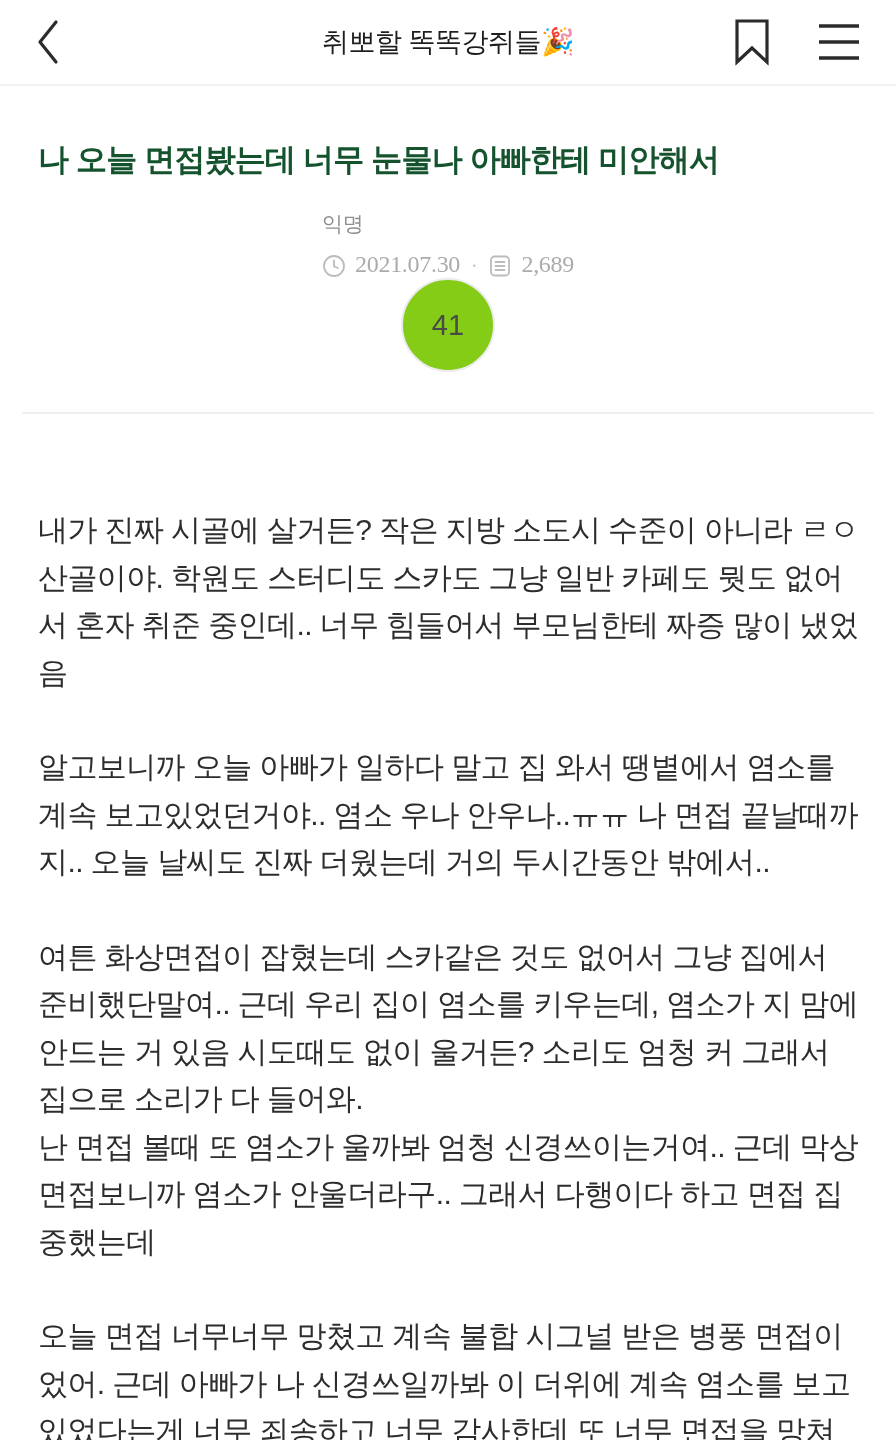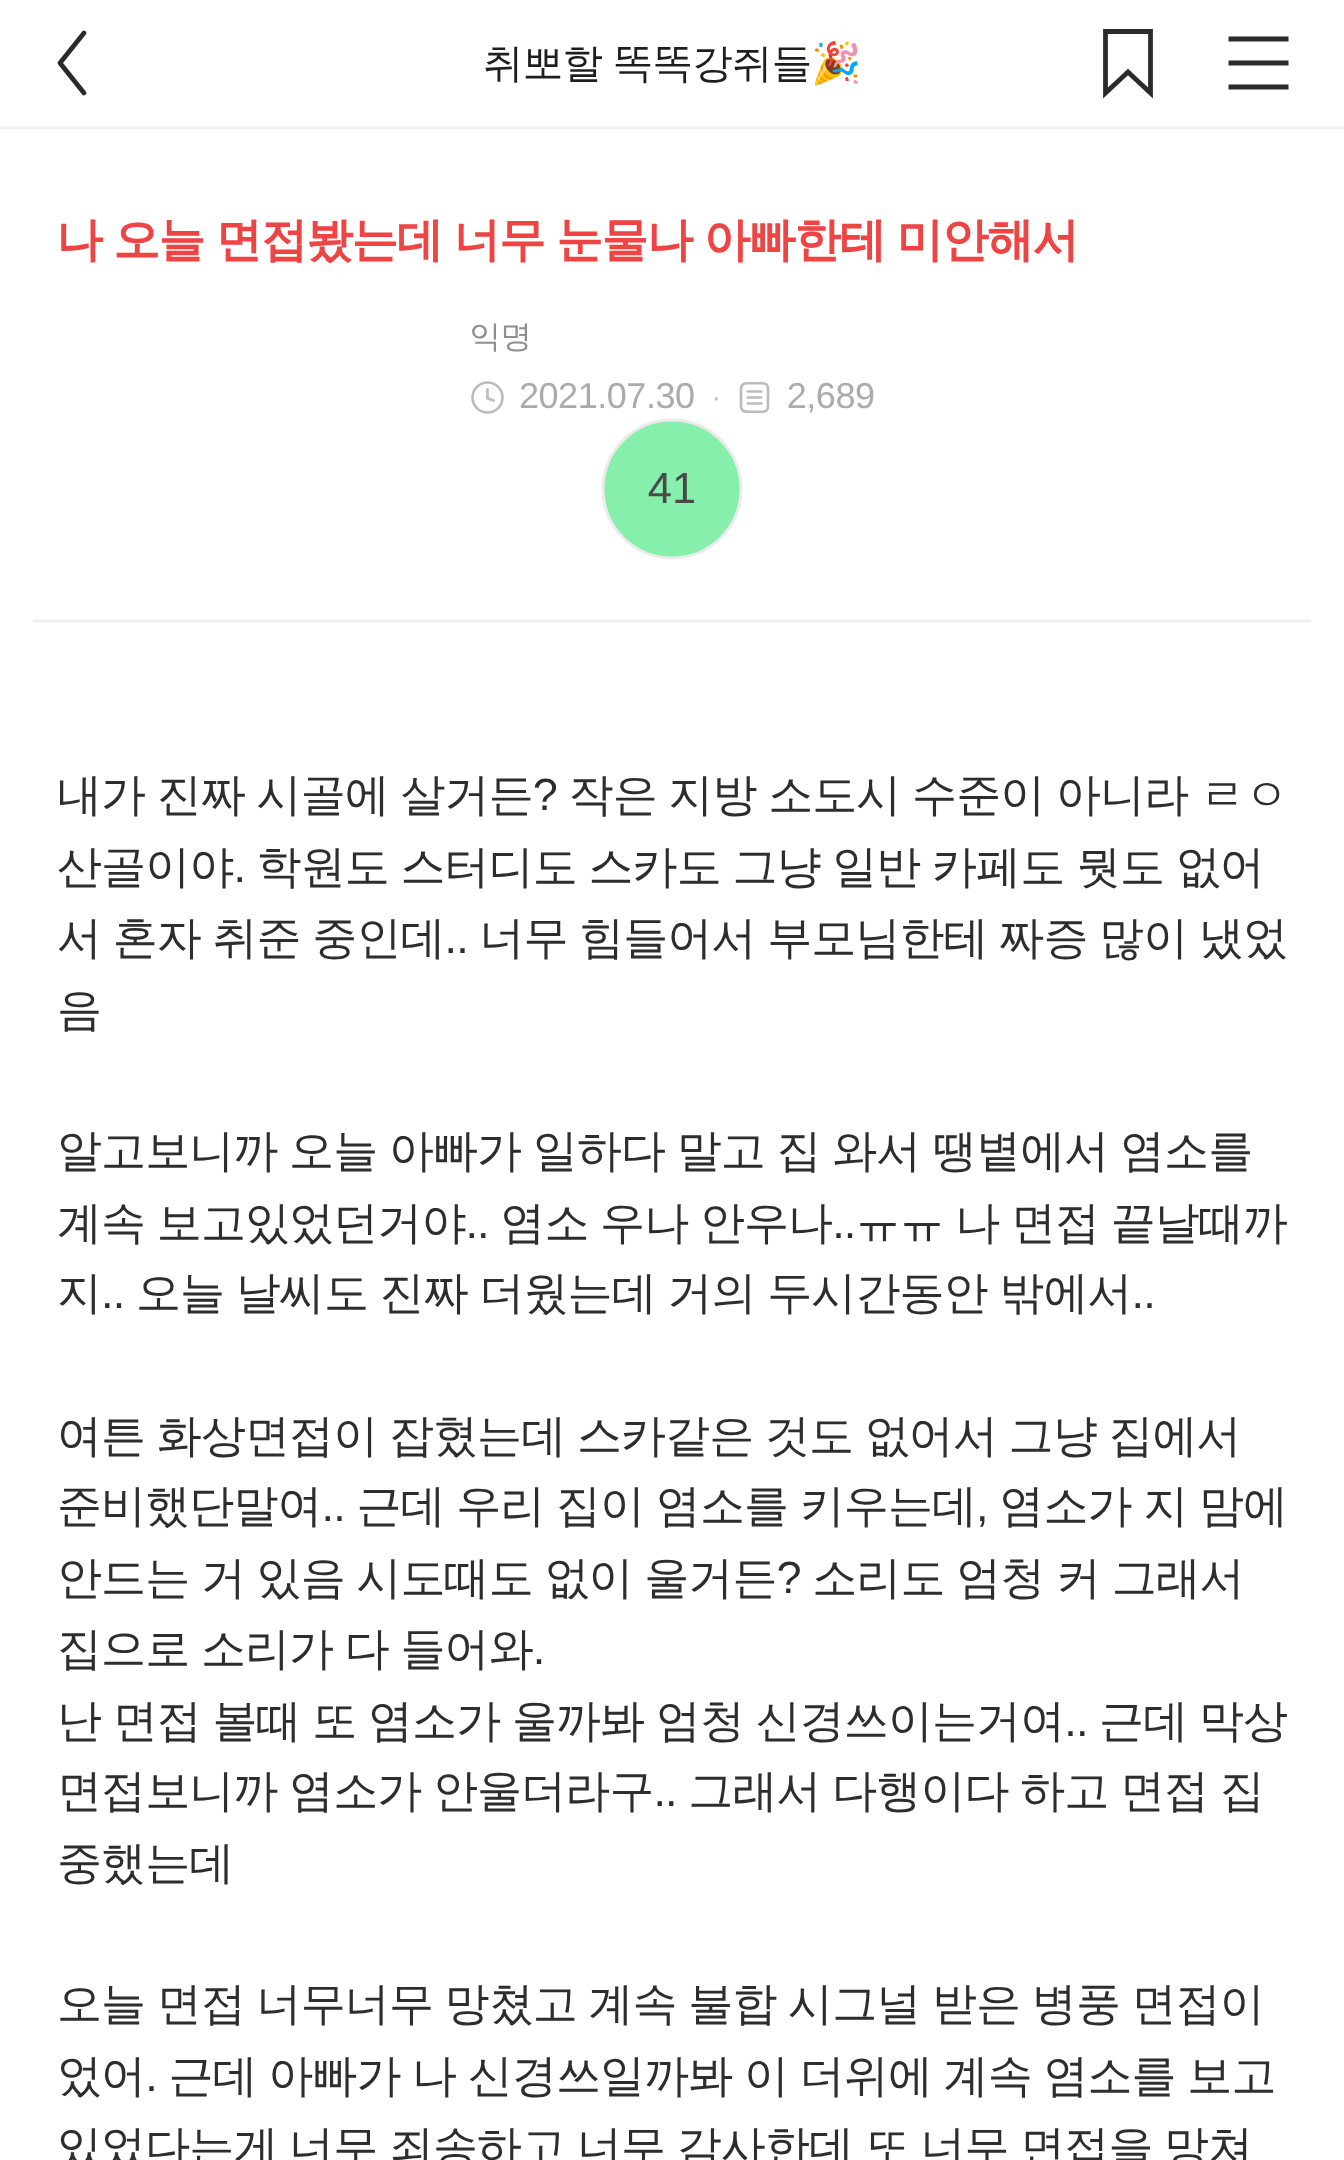--- a/index.html
+++ b/index.html
@@ -44,50 +44,51 @@
     gap: 48px;
   }
 
   
   .post-head { padding: 52px 38px 0 38px; }
   .post-title {
     font-size: 31px;
     line-height: 44px;
     font-weight: 700;
     letter-spacing: -0.8px;
-    color: #ef4444;
+    color: #14532d;
   }
   .meta-row {
     margin-top: 28px;
     display: flex;
     align-items: center;
     justify-content: space-between;
     flex-direction: column;
   }
   .meta-left { display: flex; flex-direction: column; }
   .author {
     font-size: 21px;
     color: #8f8f8f;
     letter-spacing: -0.3px;
   }
   .meta-line {
     margin-top: 13px;
     display: flex;
-    align-items: center;
+    align-items: flex-end;
     gap: 9px;
     font-size: 24px;
     color: #ababab;
     letter-spacing: -0.3px;
+    font-family: Liberation Serif, serif;
   }
   .meta-line .sep { color: #c3c3c3; font-size: 20px; padding: 0 2px; }
   .comment-badge {
     width: 94px; height: 94px;
     border-radius: 50%;
     border: 2px solid #ebebeb;
-    background: #86efac;
+    background: #84cc16;
     display: flex; align-items: center; justify-content: center;
     font-size: 29px;
     color: #4a4a4a;
     cursor: pointer;
     flex-shrink: 0;
   }
 
   
   .content-divider {
     height: 2px;

